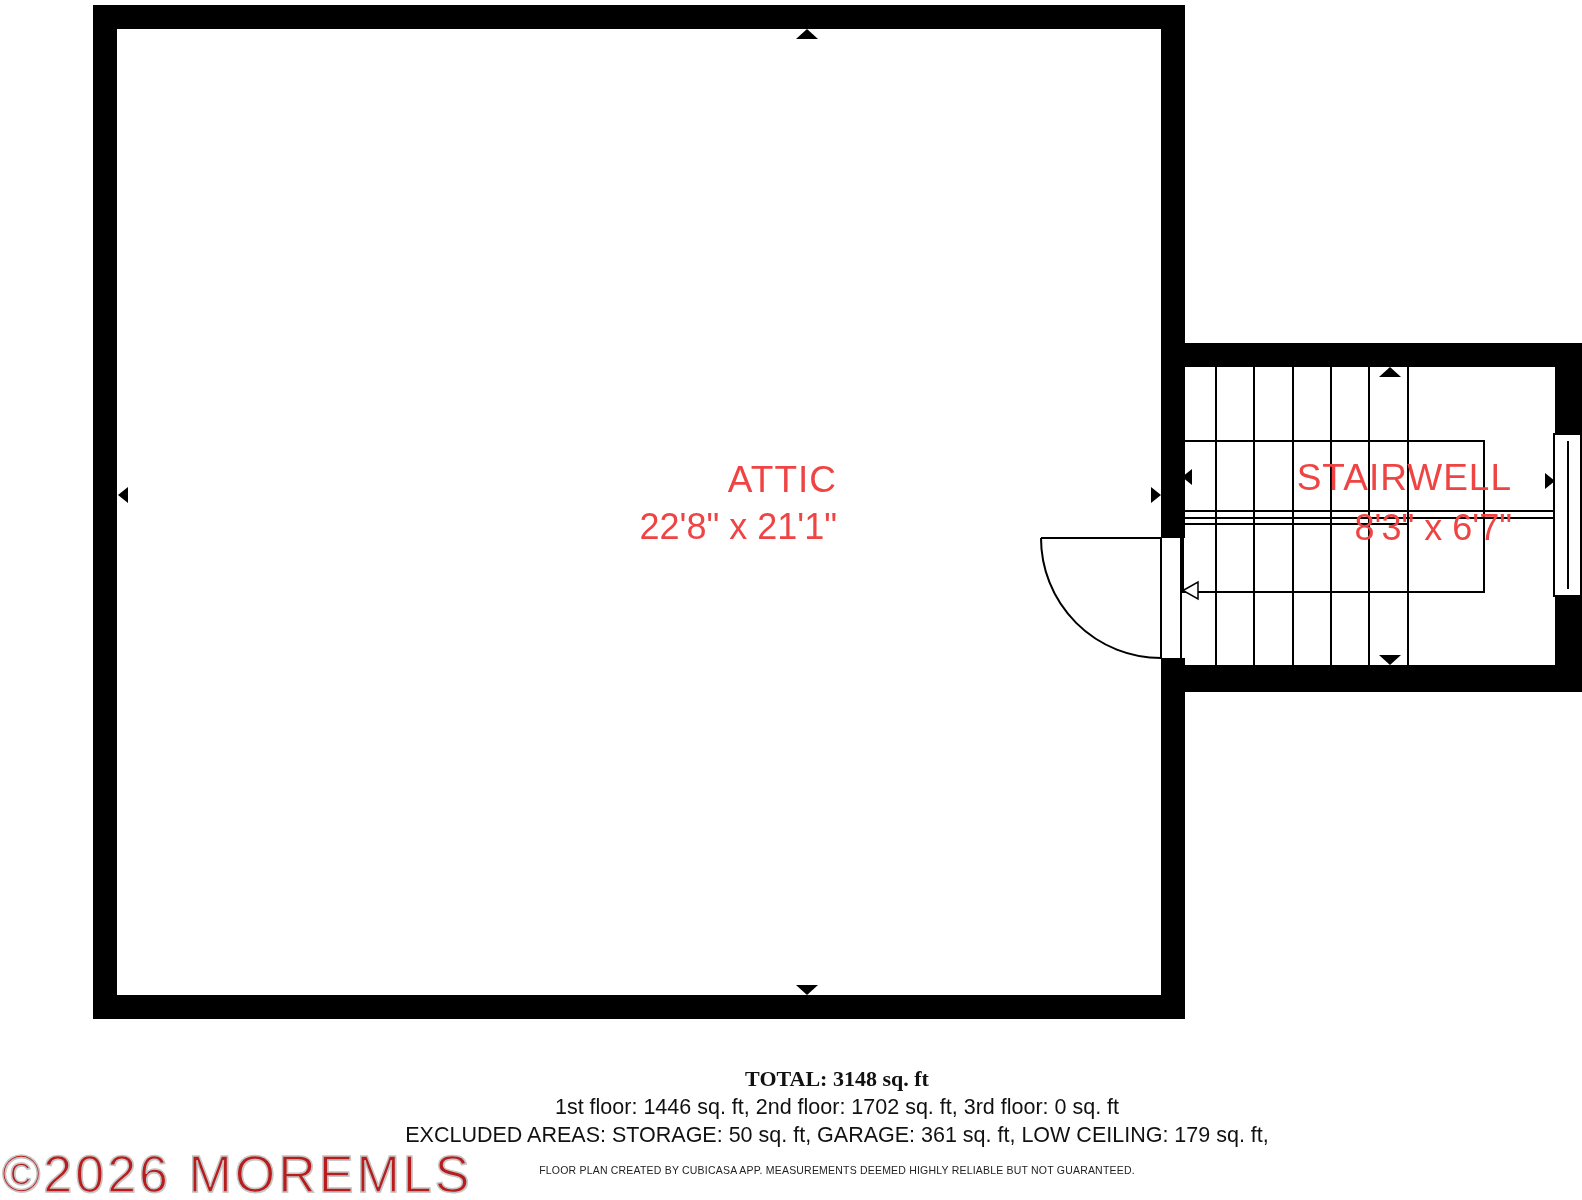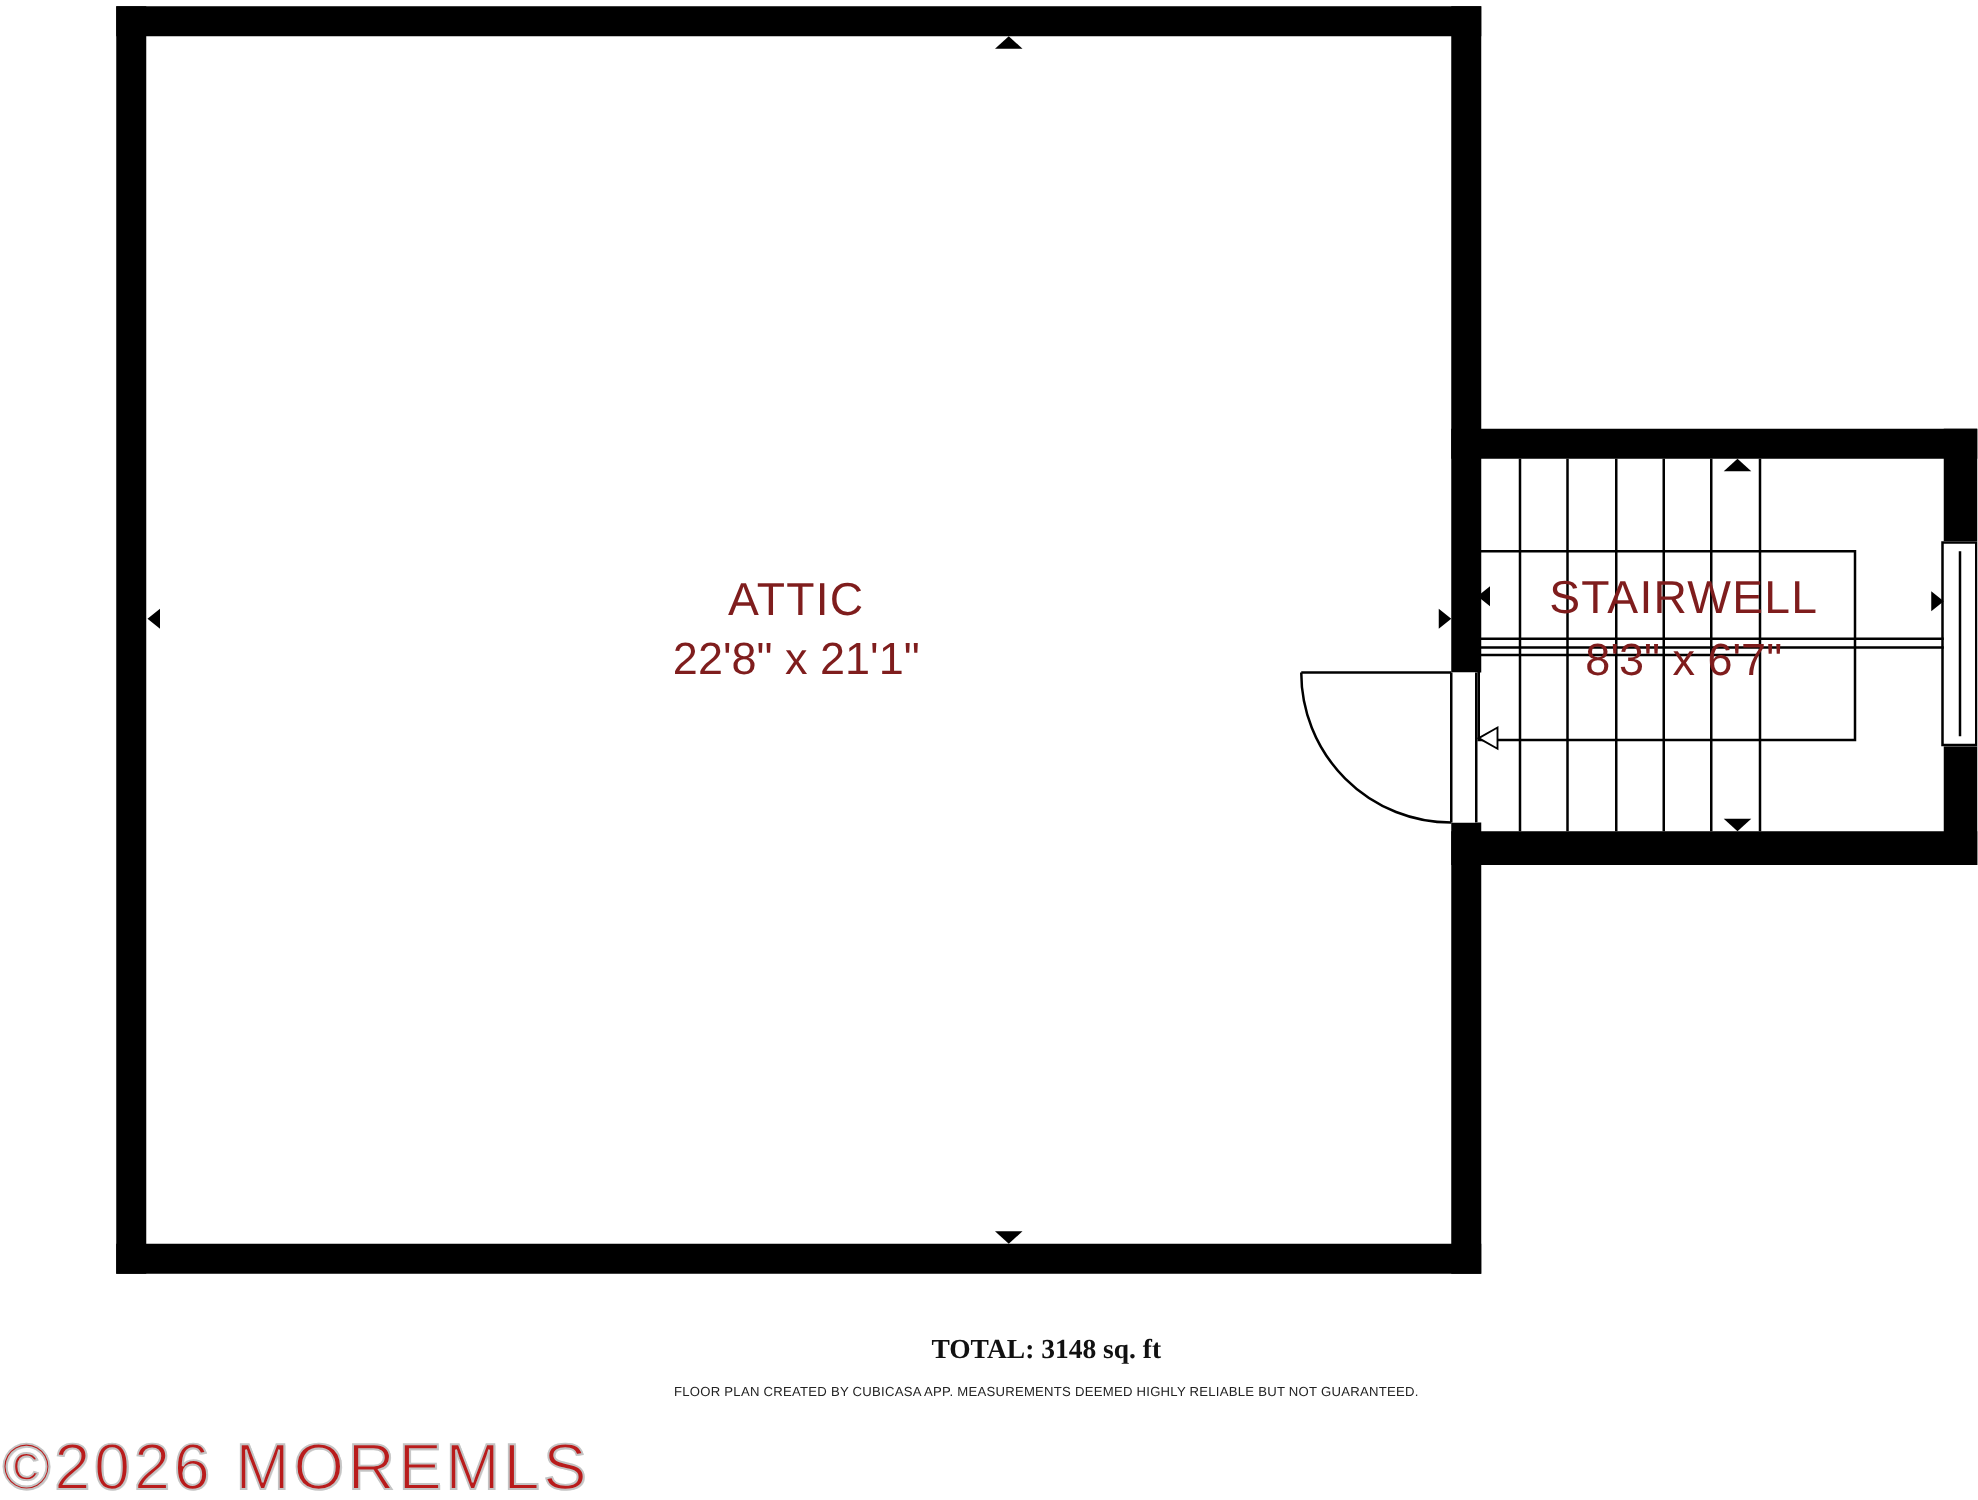--- a/index.html
+++ b/index.html
@@ -1,20 +1,20 @@
 <!DOCTYPE html>
 <html><head>
 <meta charset="utf-8">
 <style>
   html,body{margin:0;padding:0;background:#ffffff;}
   body{width:1582px;height:1200px;position:relative;overflow:hidden;
        font-family:"Liberation Sans","DejaVu Sans",sans-serif;}
   .wall{position:absolute;background:#000000;}
   .thinline{position:absolute;background:#000000;}
-  .room-label{position:absolute;text-align:center;color:#7f1d1d;line-height:1.1;}
+  .room-label{position:absolute;text-align:right;color:#ef4444;line-height:1.1;}
   .room-name{font-size:37px;letter-spacing:1px;}
   .room-dims{font-size:36px;}
   .marker{position:absolute;width:0;height:0;}
   .marker.up{border-left:11px solid transparent;border-right:11px solid transparent;border-bottom:10px solid #000;}
   .marker.down{border-left:11px solid transparent;border-right:11px solid transparent;border-top:10px solid #000;}
   .marker.left{border-top:8px solid transparent;border-bottom:8px solid transparent;border-right:10px solid #000;}
   .marker.right{border-top:8px solid transparent;border-bottom:8px solid transparent;border-left:10px solid #000;}
   .stair-rect{position:absolute;border:2px solid #000;background:transparent;}
   .window{position:absolute;background:#fff;border:2px solid #000;box-sizing:border-box;}
   .window-mid{position:absolute;background:#000;}
@@ -74,16 +74,18 @@
 </svg>
 
 <div class="room-label room-name" style="left:437px;top:460px;width:400px;">ATTIC</div>
 <div class="room-label room-dims" style="left:437px;top:507px;width:400px;">22'8" x 21'1"</div>
 
 <div class="room-label room-name" style="left:1182px;top:458px;width:330px;">STAIRWELL</div>
 <div class="room-label room-dims" style="left:1182px;top:508px;width:330px;">8'3" x 6'7"</div>
 
 <div class="summary">
   <div class="total">TOTAL: 3148 sq. ft</div>
+  <div class="line">1st floor: 1446 sq. ft, 2nd floor: 1702 sq. ft, 3rd floor: 0 sq. ft</div>
+  <div class="line">EXCLUDED AREAS: STORAGE: 50 sq. ft, GARAGE: 361 sq. ft, LOW CEILING: 179 sq. ft,</div>
   <div class="disclaimer">FLOOR PLAN CREATED BY CUBICASA APP. MEASUREMENTS DEEMED HIGHLY RELIABLE BUT NOT GUARANTEED.</div>
 </div>
 
 <div class="watermark">©2026 MOREMLS</div>
 
 </body></html>

